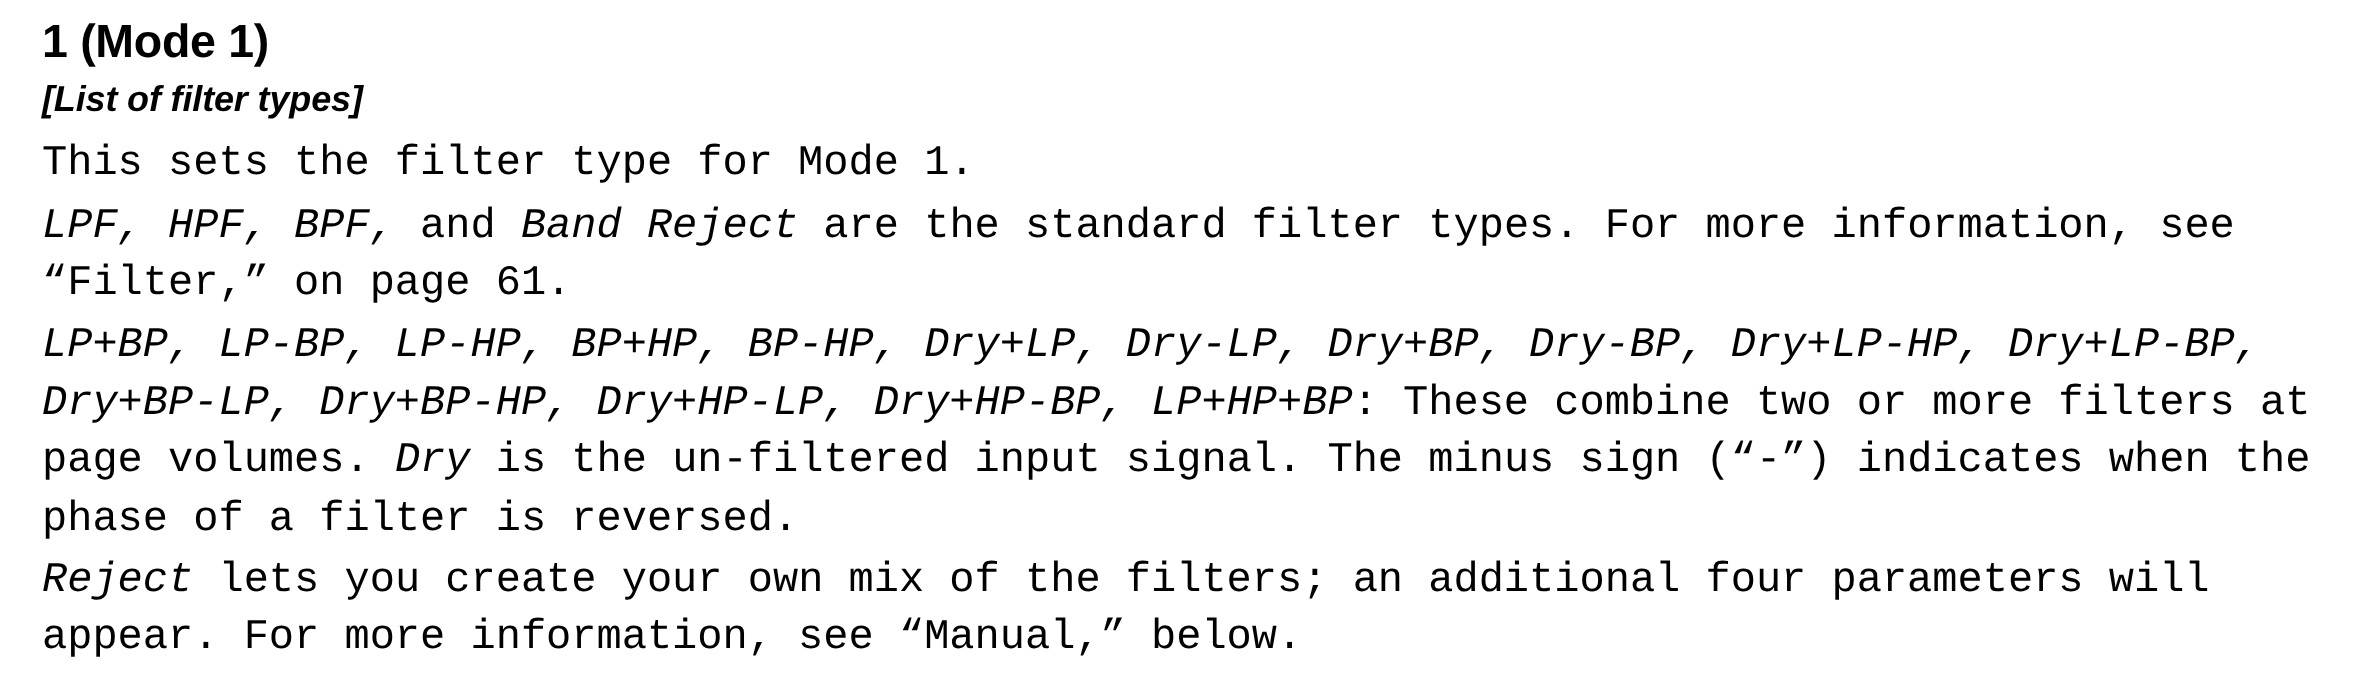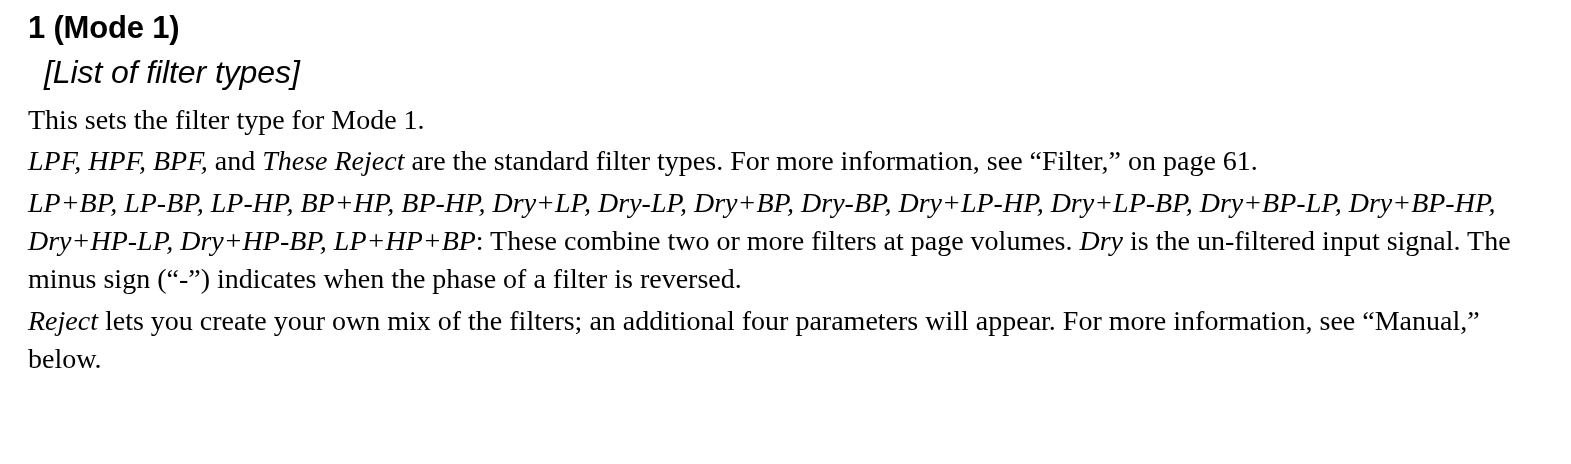--- a/index.html
+++ b/index.html
@@ -24,29 +24,29 @@
   .heading {
     font-family: "Liberation Sans", sans-serif;
     font-weight: bold;
     font-size: 31px;
     line-height: 1.18;
     letter-spacing: -0.2px;
     margin: 0 0 6px 0;
   }
   .subheading {
     font-family: "Liberation Sans", sans-serif;
-    font-weight: normal;
+    font-weight: bold;
     font-style: italic;
-    font-size: 32px;
+    font-size: 24px;
     line-height: 1.2;
     letter-spacing: -0.1px;
-    margin: 0 0 10px 16px;
+    margin: 0 0 10px 0;
   }
   .para {
-    font-family: Liberation Serif, serif;
+    font-family: Liberation Mono, monospace;
     font-size: 28px;
     line-height: 1.37;
     margin: 0 0 3px 0;
     text-align: left;
   }
   .para .it {
     font-style: italic;
   }
 </style>
 </head>
@@ -56,21 +56,21 @@
 
   <h1 class="heading">1 (Mode 1)</h1>
 
   <h2 class="subheading">[List of filter types]</h2>
 
   <p class="para">
     <span>This sets the filter type for Mode 1.</span>
   </p>
 
   <p class="para">
-    <span class="it">LPF, HPF, BPF,</span><span> and </span><span class="it">These Reject</span><span> are the standard filter types. For more information, see “Filter,” on page 61.</span>
+    <span class="it">LPF, HPF, BPF,</span><span> and </span><span class="it">Band Reject</span><span> are the standard filter types. For more information, see “Filter,” on page 61.</span>
   </p>
 
   <p class="para">
     <span class="it">LP+BP, LP-BP, LP-HP, BP+HP, BP-HP, Dry+LP, Dry-LP, Dry+BP, Dry-BP, Dry+LP-HP, Dry+LP-BP, Dry+BP-LP, Dry+BP-HP, Dry+HP-LP, Dry+HP-BP, LP+HP+BP</span><span>: These combine two or more filters at page volumes. </span><span class="it">Dry</span><span> is the un-filtered input signal. The minus sign (“-”) indicates when the phase of a filter is reversed.</span>
   </p>
 
 
   <p class="para">
     <span class="it">Reject</span><span> lets you create your own mix of the filters; an additional four parameters will appear. For more information, see “Manual,” below.</span>
   </p>

